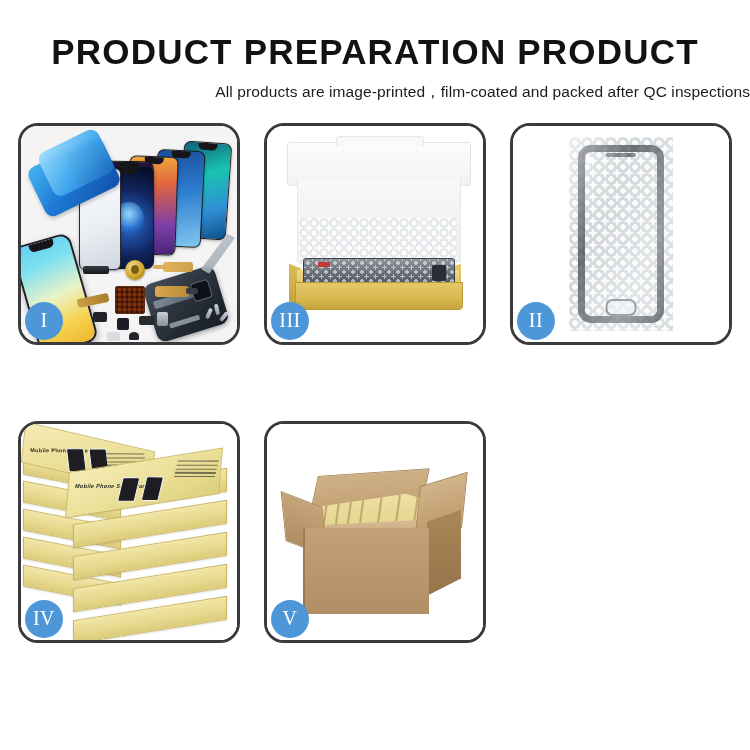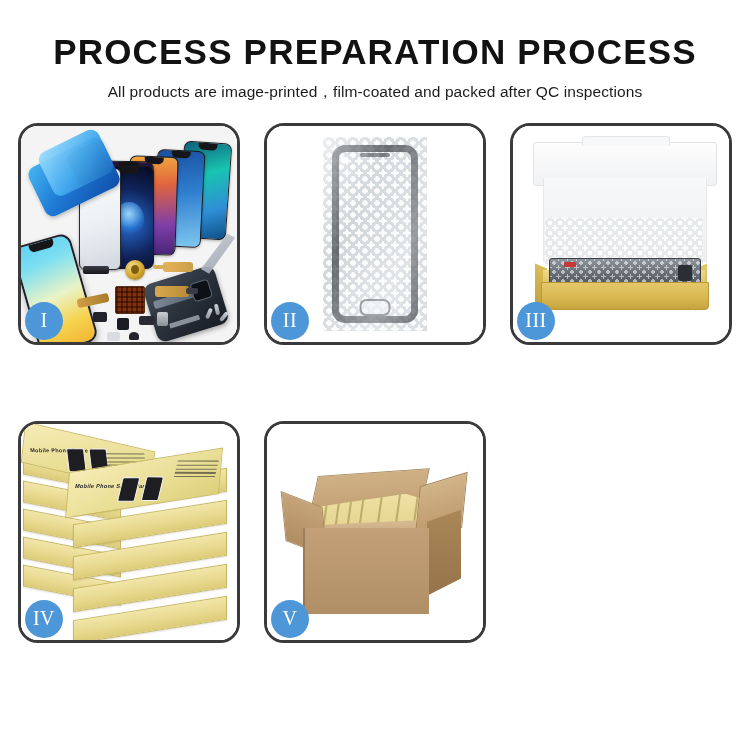--- a/index.html
+++ b/index.html
@@ -31,20 +31,21 @@
     white-space: nowrap;
   }
   .page-subtitle {
     font-family: "Liberation Sans", sans-serif;
     font-size: 15.5px;
     font-weight: normal;
     color: #1c1c1c;
     margin: 11px 0 0 0;
     letter-spacing: 0.1px;
     white-space: nowrap;
+    text-align: right;
   }
 
   
   .grid {
     margin: 20px auto 0 auto;
     width: 714px;
     display: grid;
     grid-template-columns: repeat(3, 222px);
     grid-template-rows: repeat(2, 222px);
     column-gap: 24px;
@@ -500,21 +501,21 @@
   }
   .sc-tab-b {
     position: absolute; left: 90px; top: 146px; width: 14px; height: 18px;
     background: rgba(150,122,82,.5);
   }
 </style>
 </head>
 <body>
 
 <div class="header">
-  <h1 class="page-title">PROCESS PREPARATION PROCESS</h1>
+  <h1 class="page-title">PRODUCT PREPARATION PRODUCT</h1>
   <p class="page-subtitle">All products are image-printed，film-coated and packed after QC inspections</p>
 </div>
 
 <div class="grid">
 
   <div class="panel">
     <div class="panel-inner">
       <div class="scene-parts">
         <div class="fan">
           <div class="ph ph-5">
@@ -572,49 +573,49 @@
           <span></span>
           <span></span>
         </span>
       </div>
     </div>
     <div class="badge">I</div>
   </div>
 
   <div class="panel">
     <div class="panel-inner">
-      <div class="scene-bubble">
-        <div class="bubble-photo">
-          <span class="frame"></span>
-          <span class="earpiece"></span>
-          <span class="home"></span>
-          <span class="sheen"></span>
-        </div>
-      </div>
-    </div>
-    <div class="badge">II</div>
-  </div>
-
-  <div class="panel">
-    <div class="panel-inner">
       <div class="scene-openbox">
         <span class="ob-lid-back"></span>
         <span class="ob-inner"></span>
         <span class="ob-foam"></span>
         <span class="ob-left-wall"></span>
         <span class="ob-right-wall"></span>
         <span class="ob-tray"></span>
         <span class="ob-product">
           <span class="red"></span>
           <span class="conn"></span>
         </span>
         <span class="ob-front"></span>
       </div>
     </div>
     <div class="badge">III</div>
+  </div>
+
+  <div class="panel">
+    <div class="panel-inner">
+      <div class="scene-bubble">
+        <div class="bubble-photo">
+          <span class="frame"></span>
+          <span class="earpiece"></span>
+          <span class="home"></span>
+          <span class="sheen"></span>
+        </div>
+      </div>
+    </div>
+    <div class="badge">II</div>
   </div>
 
   <div class="panel">
     <div class="panel-inner">
       <div class="scene-stack">
         <span class="sbox stk-l5"></span>
         <span class="sbox stk-l4"></span>
         <span class="sbox stk-l3"></span>
         <span class="sbox stk-l2"></span>
         <span class="sbox stk-l1"></span>

